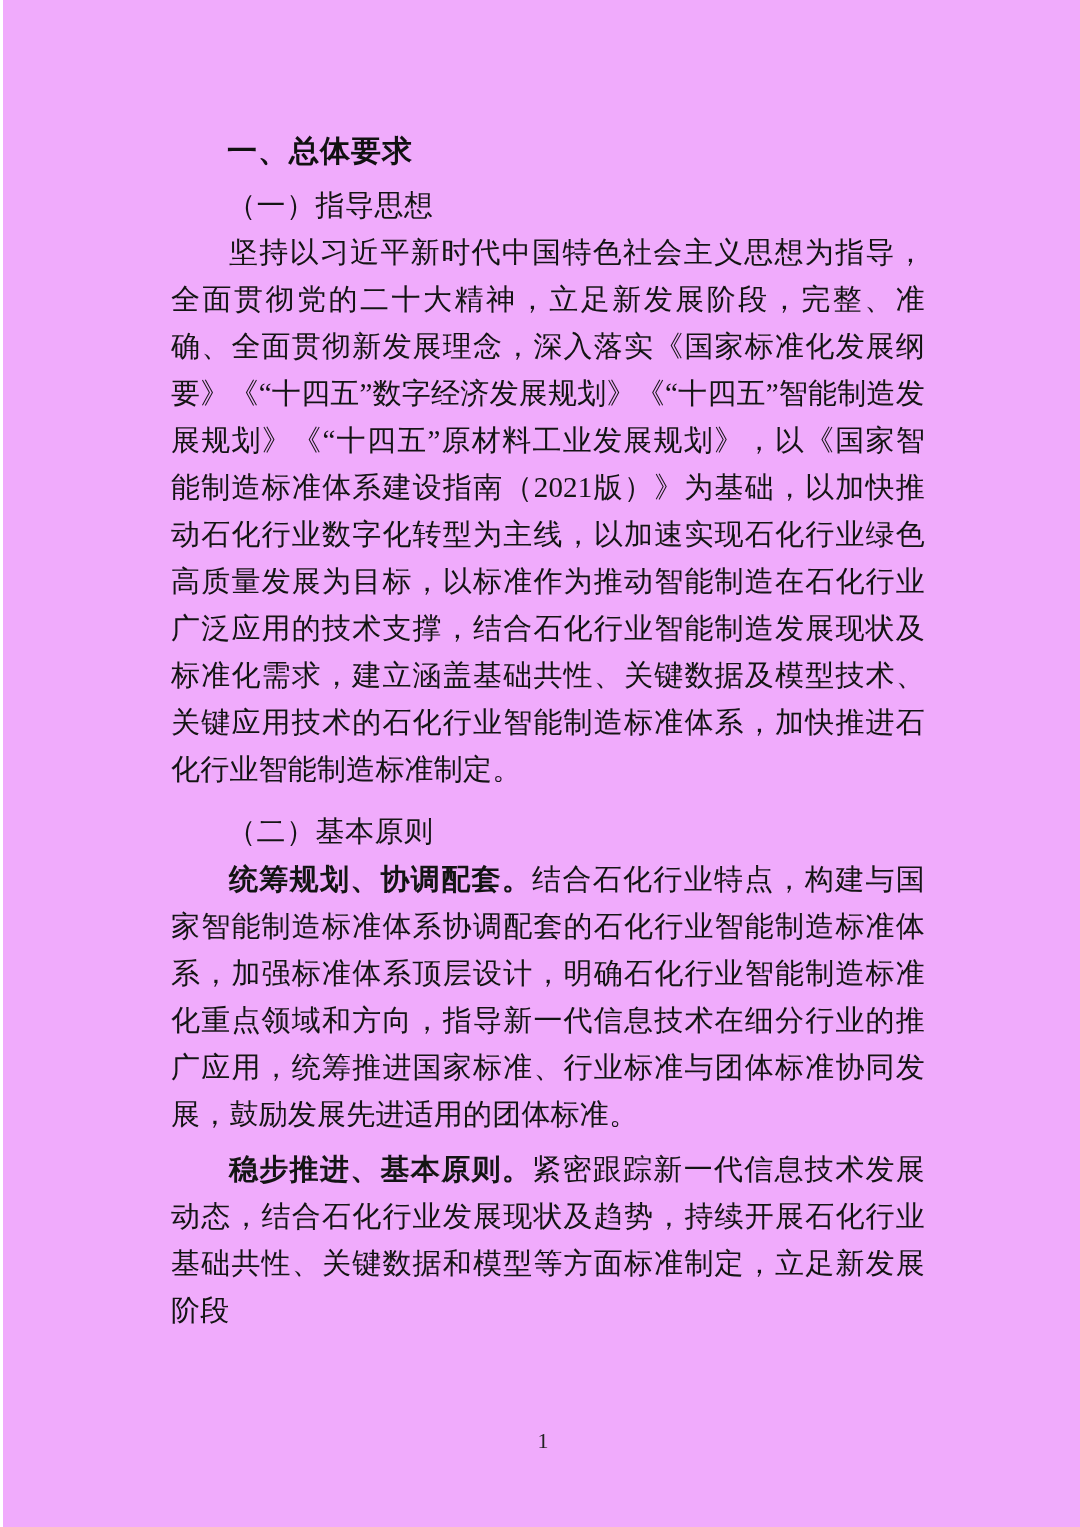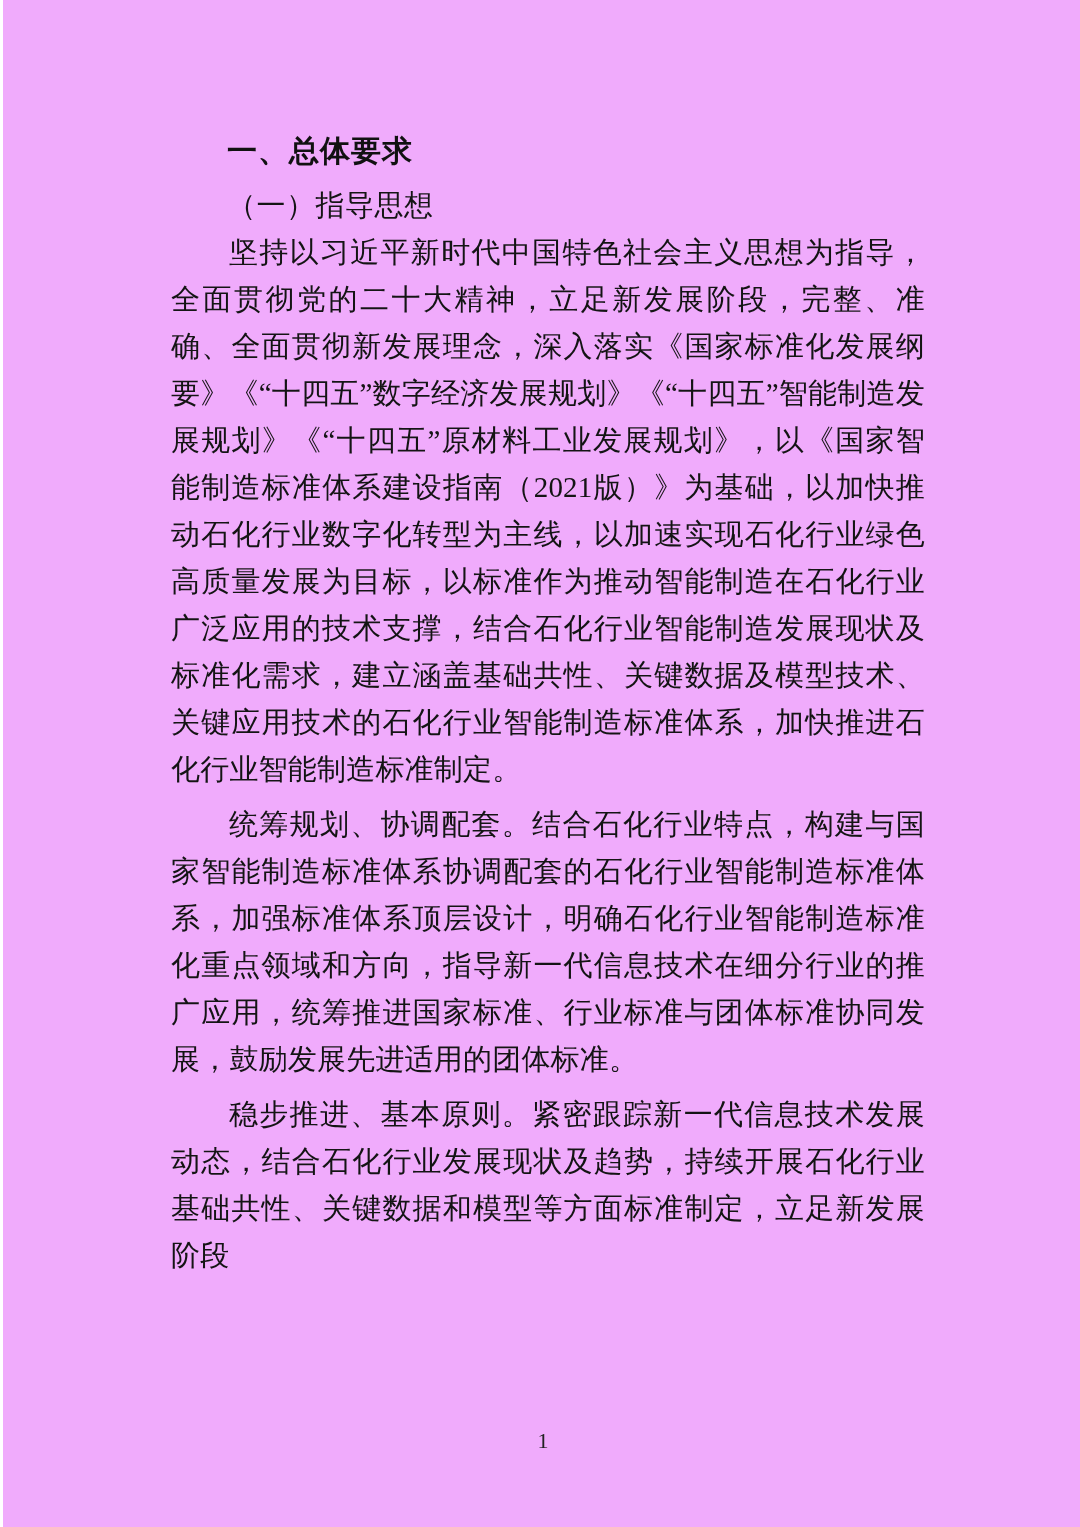--- a/index.html
+++ b/index.html
@@ -51,21 +51,21 @@
     font-size: 29px;
     line-height: 1.62;
     margin: 0 0 2px 0;
     text-indent: 58px;
     text-align: justify;
     text-justify: inter-ideograph;
     color: #141414;
     letter-spacing: 0.2px;
   }
   .para .lead {
-    font-weight: normal;
+    font-weight: bold;
     margin-top: 24px;
   }
   .spacer-sm { height: 6px; }
   .page-number {
     position: absolute;
     left: 0;
     top: 1428px;
     width: 1080px;
     text-align: center;
     font-size: 22px;
@@ -80,20 +80,21 @@
   <div class="content">
 
     <h1 class="heading-1">一、总体要求</h1>
 
     <h2 class="heading-2">（一）指导思想</h2>
 
     <p class="para">坚持以习近平新时代中国特色社会主义思想为指导，全面贯彻党的二十大精神，立足新发展阶段，完整、准确、全面贯彻新发展理念，深入落实《国家标准化发展纲要》《“十四五”数字经济发展规划》《“十四五”智能制造发展规划》《“十四五”原材料工业发展规划》，以《国家智能制造标准体系建设指南（2021版）》为基础，以加快推动石化行业数字化转型为主线，以加速实现石化行业绿色高质量发展为目标，以标准作为推动智能制造在石化行业广泛应用的技术支撑，结合石化行业智能制造发展现状及标准化需求，建立涵盖基础共性、关键数据及模型技术、关键应用技术的石化行业智能制造标准体系，加快推进石化行业智能制造标准制定。</p>
 
     <div class="spacer-sm"></div>
 
+    <h2 class="heading-2">（二）基本原则</h2>
 
     <p class="para">
       <span class="lead">统筹规划、协调配套。</span><span>结合石化行业特点，构建与国家智能制造标准体系协调配套的石化行业智能制造标准体系，加强标准体系顶层设计，明确石化行业智能制造标准化重点领域和方向，指导新一代信息技术在细分行业的推广应用，统筹推进国家标准、行业标准与团体标准协同发展，鼓励发展先进适用的团体标准。</span>
     </p>
 
     <div class="spacer-sm"></div>
 
     <p class="para">
       <span class="lead">稳步推进、基本原则。</span><span>紧密跟踪新一代信息技术发展动态，结合石化行业发展现状及趋势，持续开展石化行业基础共性、关键数据和模型等方面标准制定，立足新发展阶段</span>
     </p>

